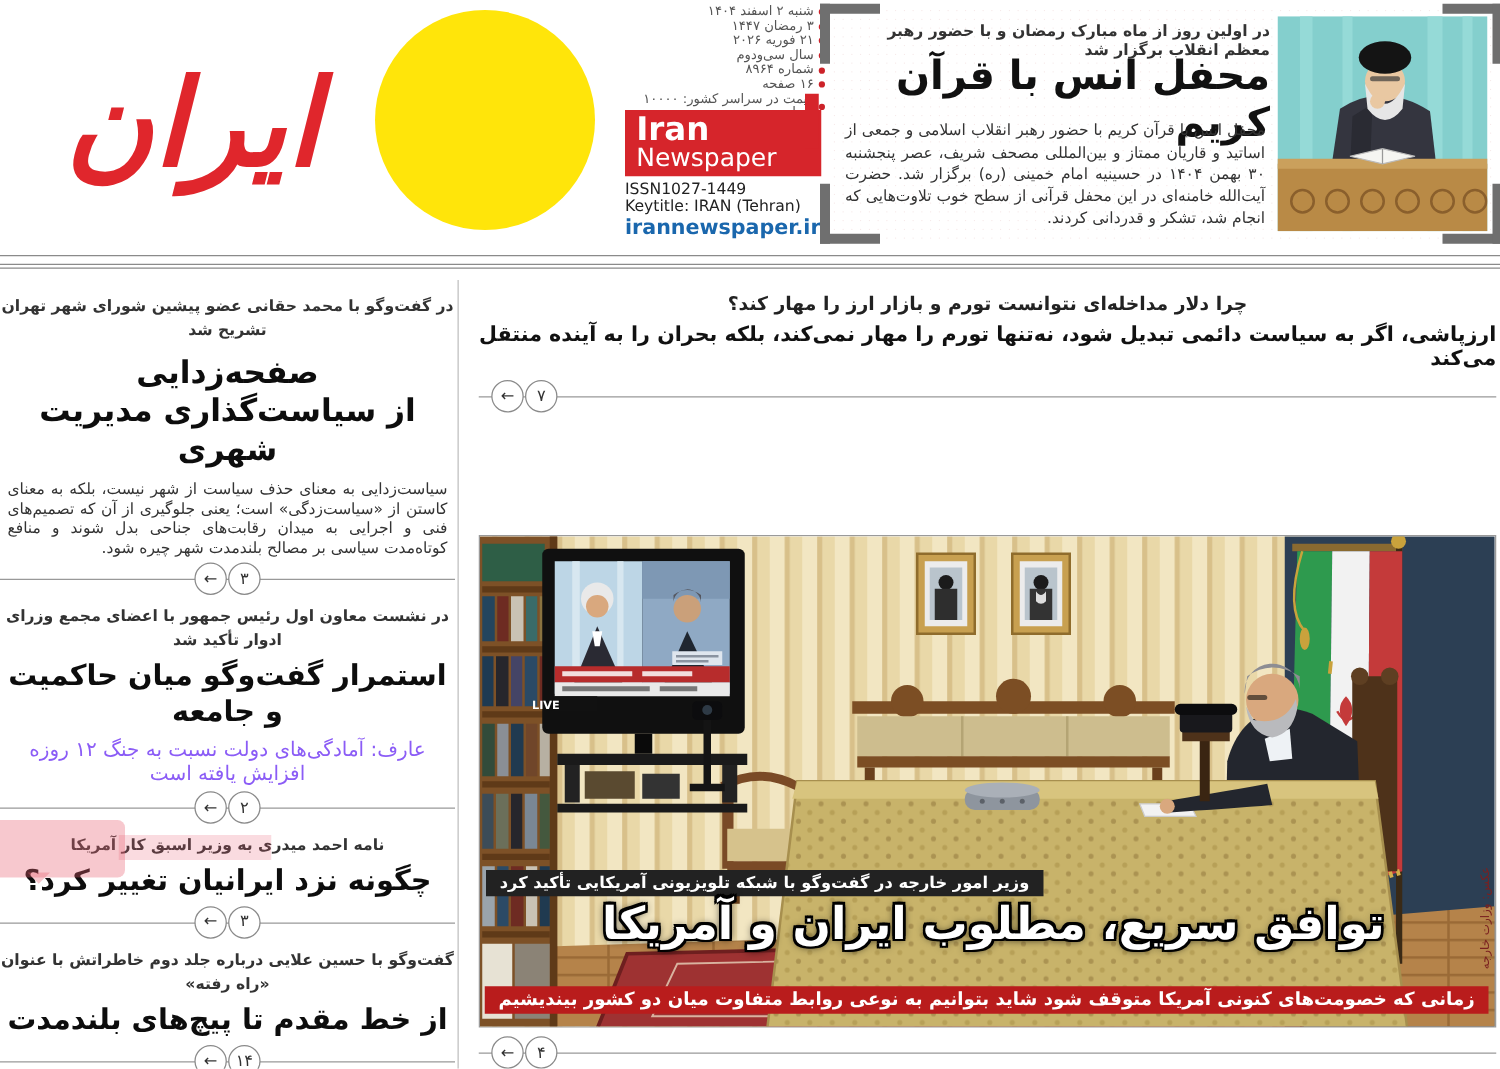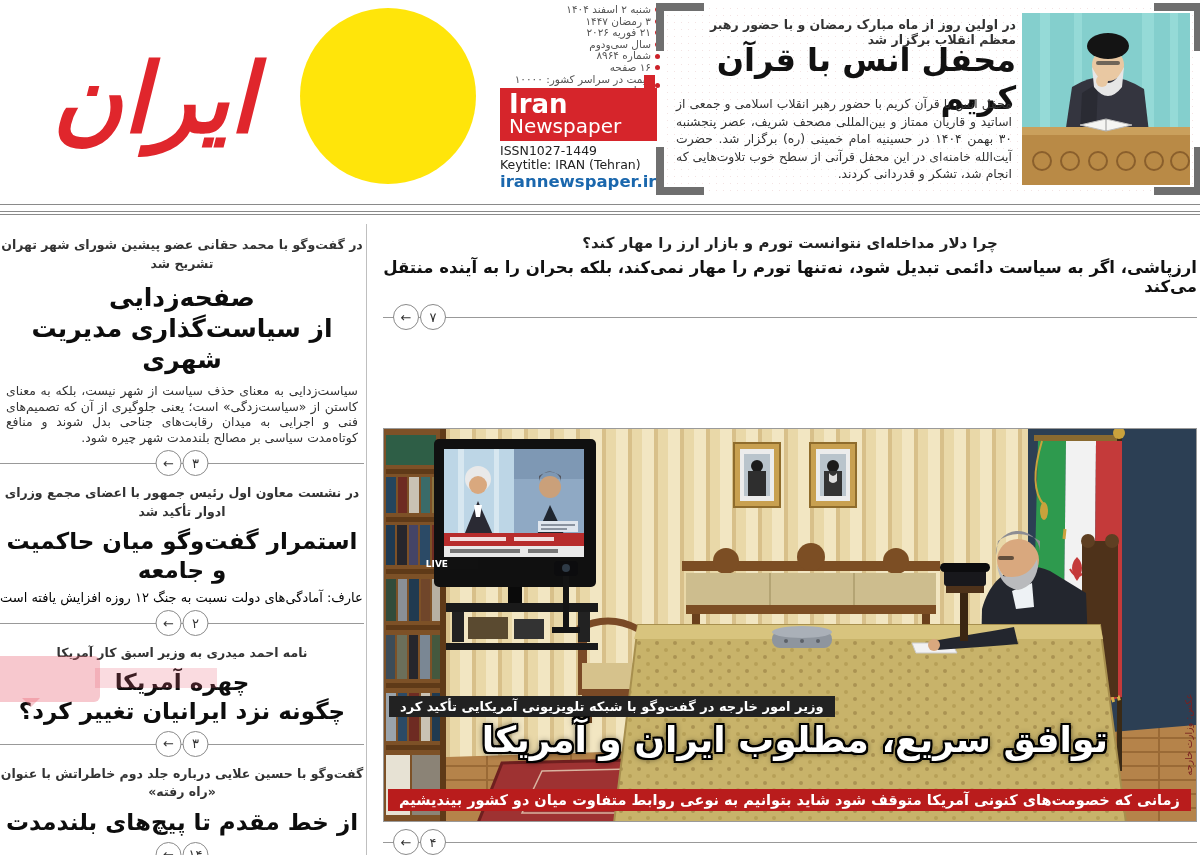--- a/index.html
+++ b/index.html
@@ -33,21 +33,21 @@
   #quran-body{right:184px;left:12px;top:90px;font-size:12.4px;line-height:17.6px;color:#333;text-align:justify;}
   #quran-photo{right:6px;top:8px;width:168px;height:172px;}
   
   .hline{position:absolute;left:0;right:0;border-top:1px solid #8a8a8a;}
   
   #vdivider{left:366px;top:224px;width:1px;height:631px;background:#bfbfbf;}
   #side-col{left:0;top:222px;width:364px;}
   .kicker{font-size:12.5px;font-weight:bold;color:#333;text-align:center;line-height:1.5;}
   .s-headline{font-size:25px;font-weight:bold;color:#0d0d0d;text-align:center;line-height:1.25;}
   .s-body{font-size:12.4px;line-height:15.5px;color:#333;text-align:justify;padding:0 6px;}
-  .s-sub{font-size:13px;color:#000000;text-align:left;}
+  .s-sub{font-size:16px;color:#8b5cf6;text-align:center;}
   .plink{position:relative;height:28px;margin:5px 0;}
   .plink .pl-line{position:absolute;left:0;right:0;top:13px;border-top:1px solid #999;}
   .plink .pl-circles{position:absolute;top:0;display:flex;direction:ltr;gap:1px;left:50%;transform:translateX(-50%);}
   .plink.at-left .pl-circles{left:10px;transform:none;}
   .pcir{width:26px;height:26px;border:1px solid #8a8a8a;border-radius:50%;background:#fff;
         display:flex;align-items:center;justify-content:center;font-size:13px;color:#333;box-sizing:border-box;}
   #wm-bubble{left:-12px;top:172px;width:112px;height:46px;background:rgba(232,93,112,.34);border-radius:6px;}
   #wm-bubble:after{content:"";position:absolute;left:34px;bottom:-14px;border:9px solid transparent;border-top-color:rgba(232,93,112,.34);}
   #wm-hilite{left:95px;top:184px;width:122px;height:20px;background:rgba(232,93,112,.22);}
   
@@ -186,21 +186,20 @@
       <div class="pl-circles">
         <span class="pcir">←</span>
         <span class="pcir">۲</span>
       </div>
     </div>
   </div>
 
   <div>
     <div class="kicker" style="margin-top:6px;">نامه احمد میدری به وزیر اسبق کار آمریکا</div>
     <div class="s-headline" style="font-size:23px;margin-top:5px;">
-      <div>چهره آمریکا</div>
       <div>چگونه نزد ایرانیان تغییر کرد؟</div>
     </div>
     <div class="plink">
       <div class="pl-line"></div>
       <div class="pl-circles">
         <span class="pcir">←</span>
         <span class="pcir">۳</span>
       </div>
     </div>
   </div>

